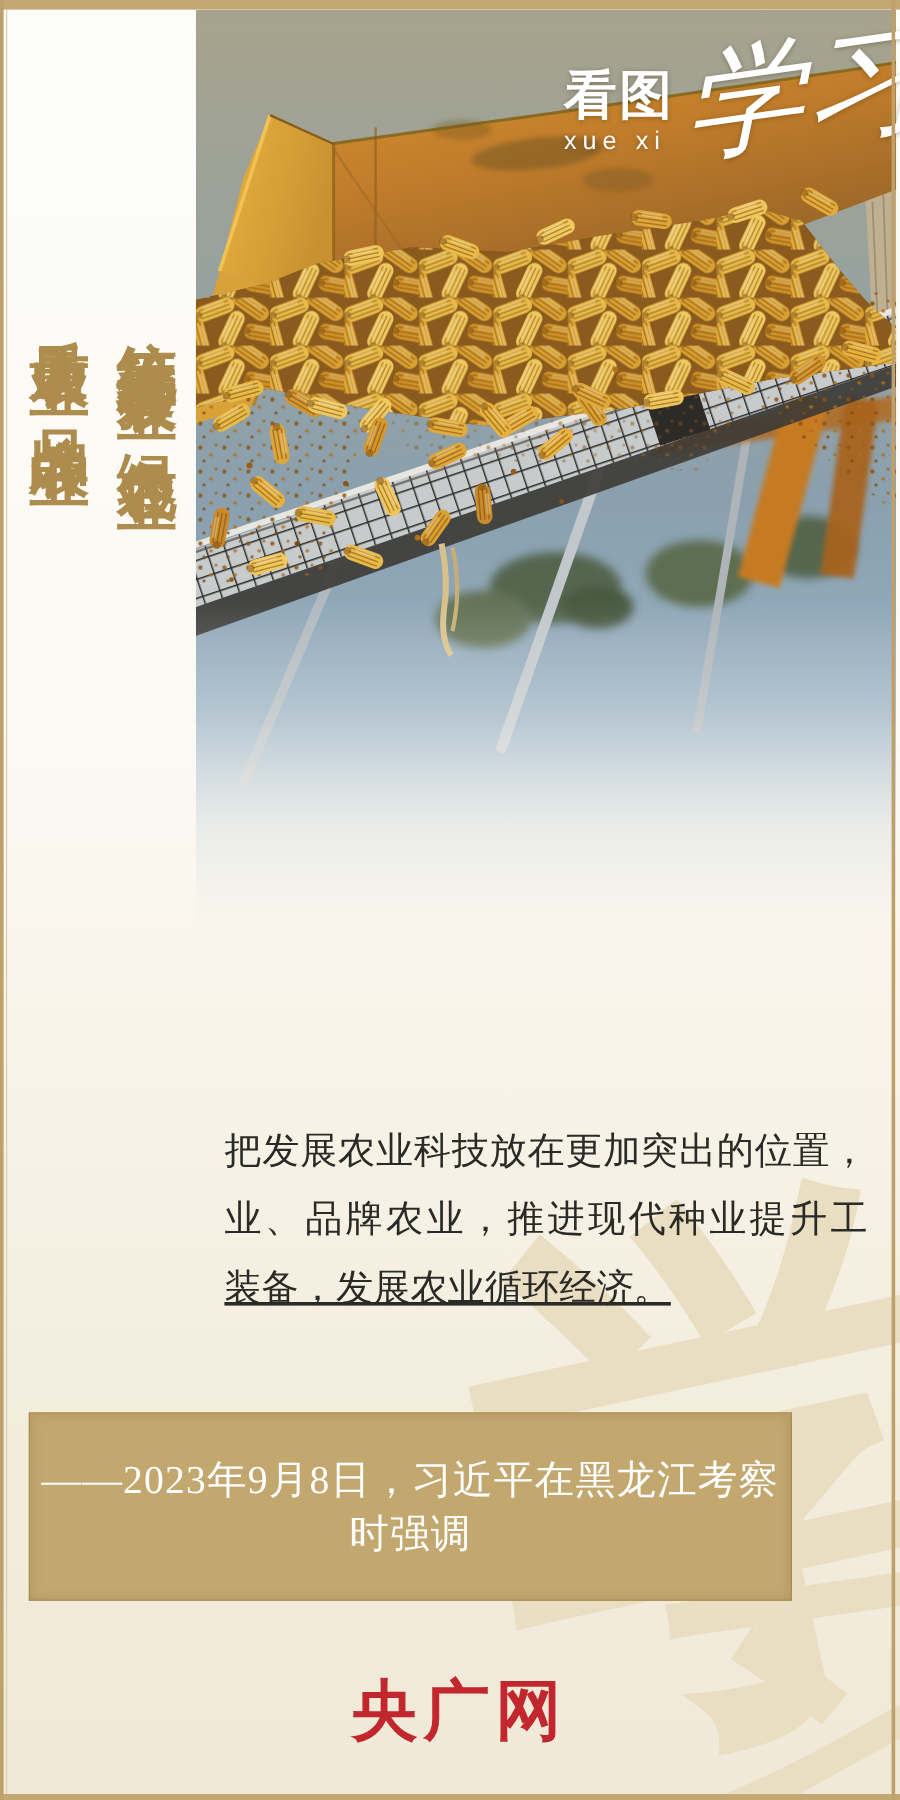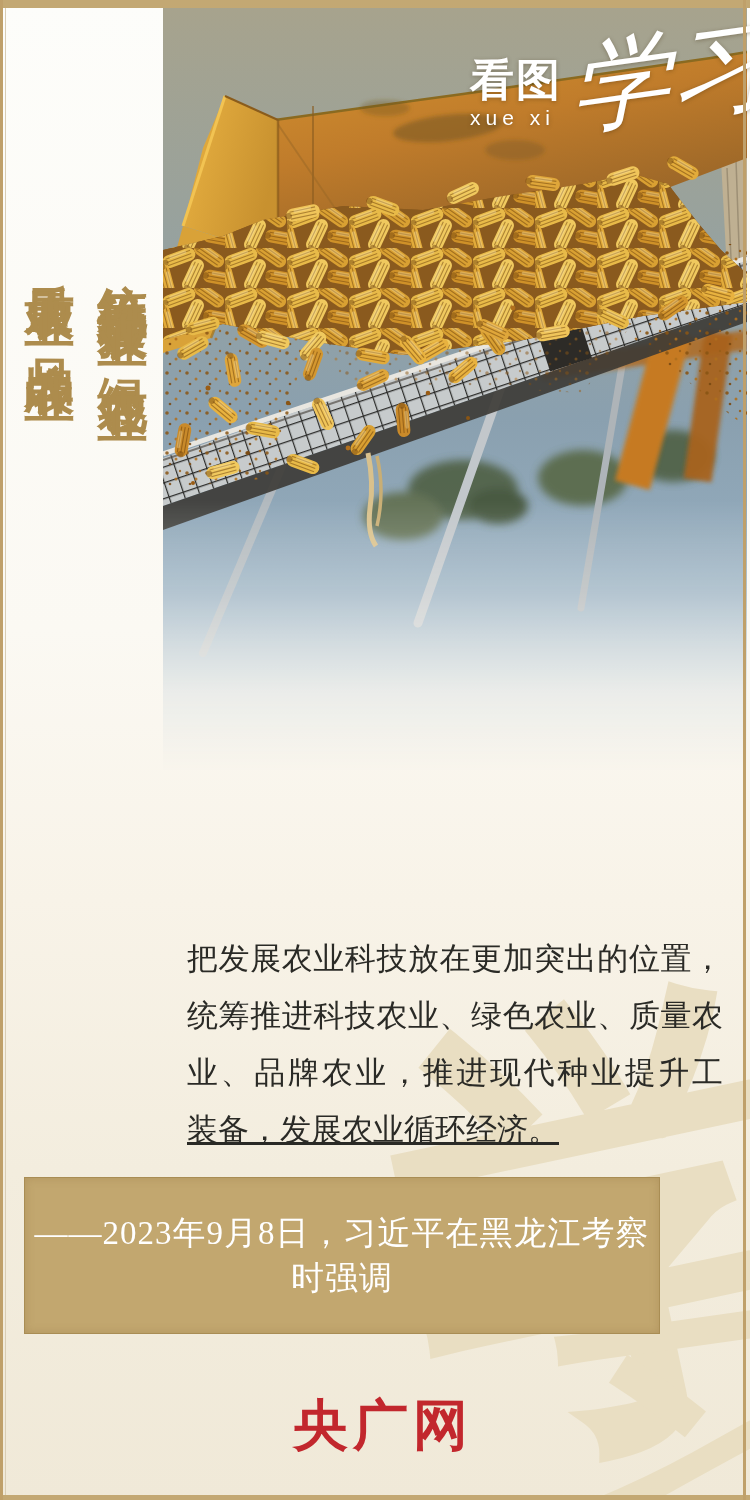--- a/index.html
+++ b/index.html
@@ -246,21 +246,20 @@
     <div class="logo-script">学习</div>
   </div>
 
   <div class="headline">
     <div class="col">统筹推进科技农业　绿色农业</div>
     <div class="col">质量农业　品牌农业</div>
   </div>
 
   <div class="quote">
     <div class="qline">把发展农业科技放在更加突出的位置，</div>
-    <div class="qline">统筹推进科技农业、绿色农业、质量农</div>
     <div class="qline">业、品牌农业，推进现代种业提升工</div>
     <div class="qline">装备，发展农业循环经济。</div>
   </div>
 
   <div class="attr-box">
     <div class="attr-text">——2023年9月8日，习近平在黑龙江考察时强调</div>
   </div>
 
   <div class="publisher">
     <span>央广网</span>

